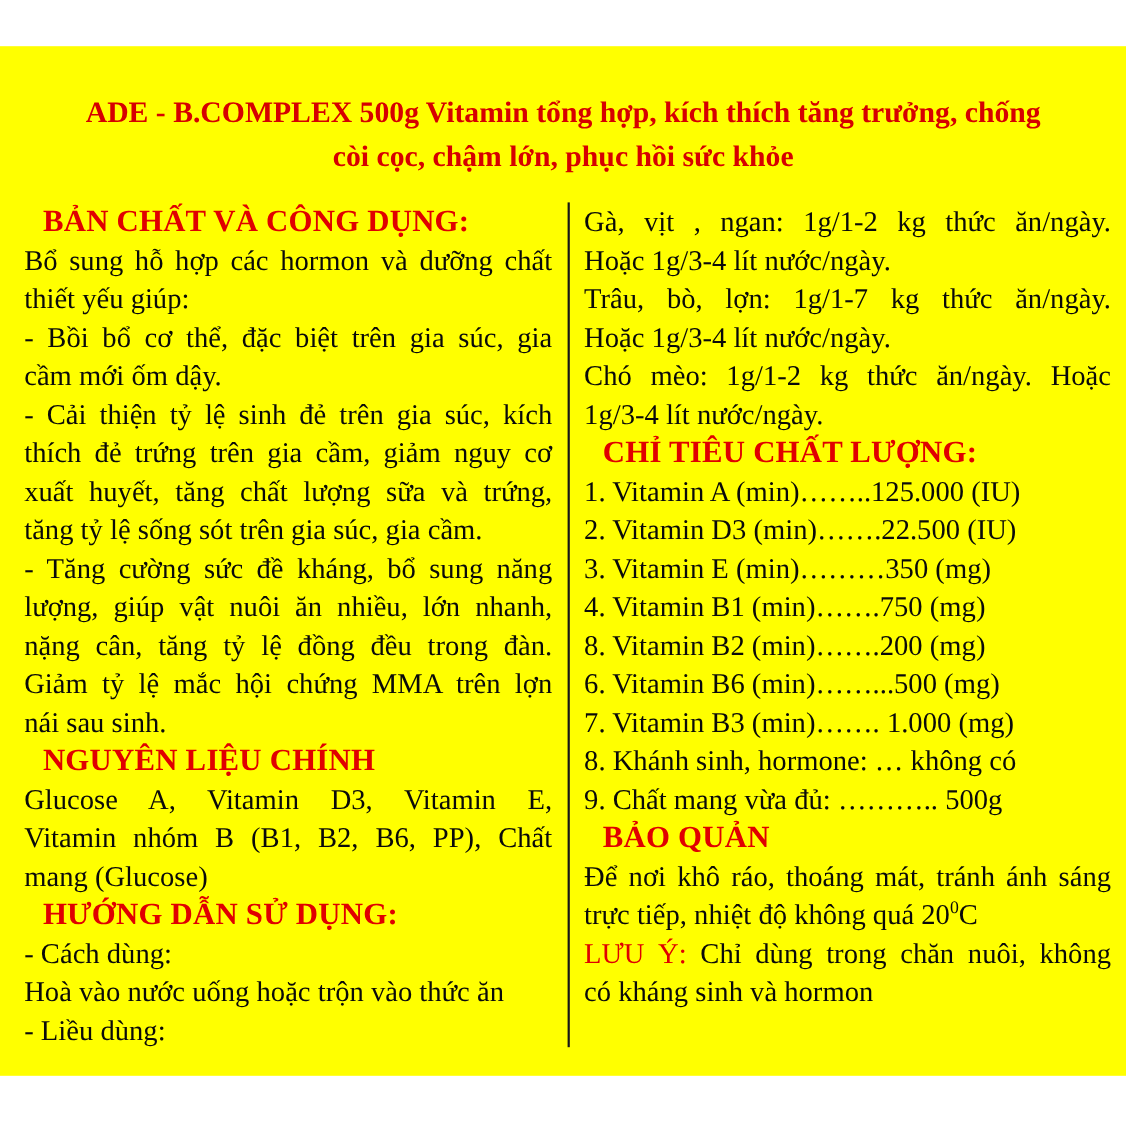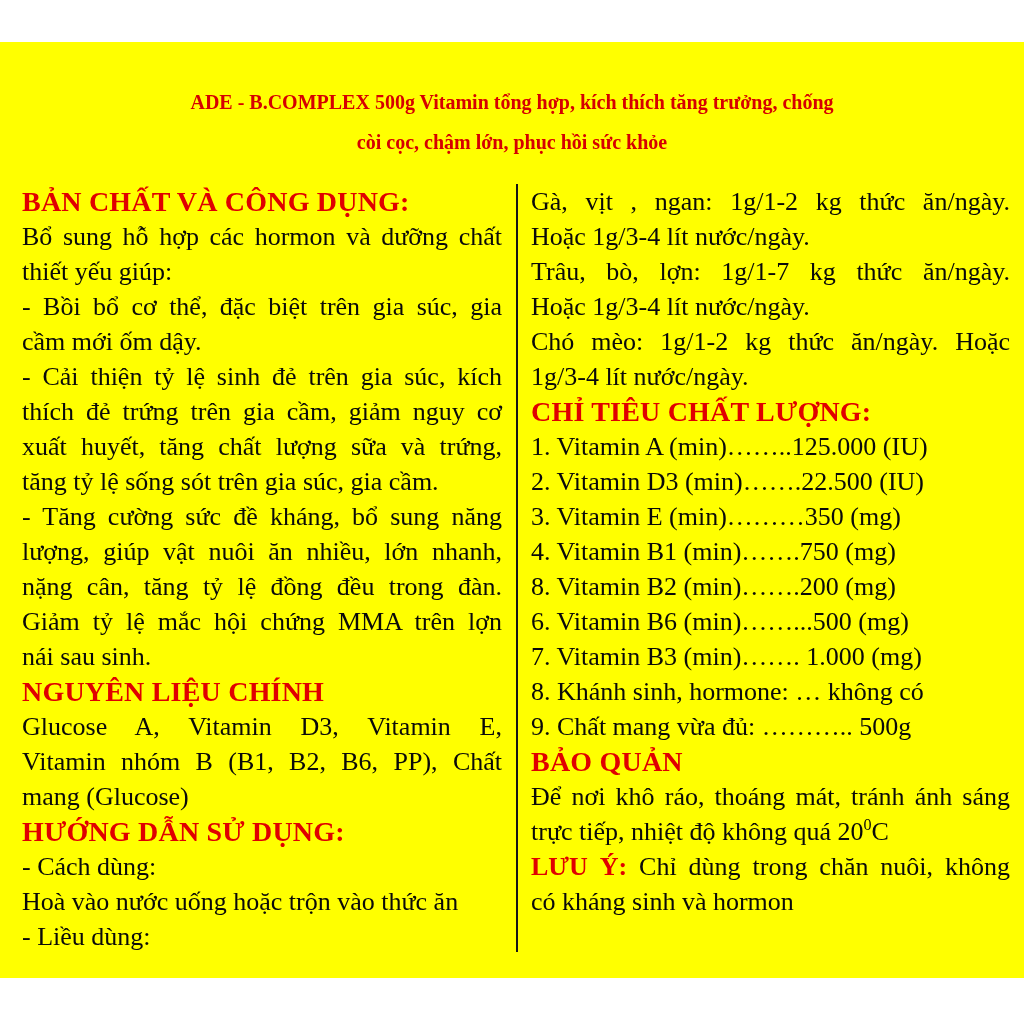--- a/index.html
+++ b/index.html
@@ -26,21 +26,21 @@
     background: var(--label-bg);
   }
   .title {
     position: absolute;
     top: 82px; left: 0;
     width: 1024px;
     padding: 0 28px;
     text-align: center;
     color: var(--title-red);
     font-weight: bold;
-    font-size: 20px;
+    font-size: 27px;
     line-height: 40px;
   }
   .title .tline { display: block; }
   .divider {
     position: absolute;
     left: 516px; top: 184px;
     width: 2px; height: 768px;
     background: var(--rule);
   }
   .col {
@@ -51,29 +51,30 @@
     color: var(--ink);
   }
   .col-left  { left: 22px;  width: 480px; }
   .col-right { left: 531px; width: 479px; }
   .hd {
     display: block;
     color: var(--red);
     font-weight: bold;
     font-size: 28px;
     letter-spacing: 0.2px;
+    margin-left: 17px;
   }
   .jl {
     display: block;
     text-align: justify;
     text-align-last: justify;
     text-justify: inter-word;
   }
   .ln { display: block; text-align: left; }
-  .red-inline { color: var(--red); font-weight: bold; }
+  .red-inline { color: var(--red); font-weight: normal; }
   sup.deg {
     font-size: 0.62em;
     vertical-align: super;
     line-height: 0;
   }
 </style>
 </head>
 <body>
 
 <div class="label-bg"></div>

